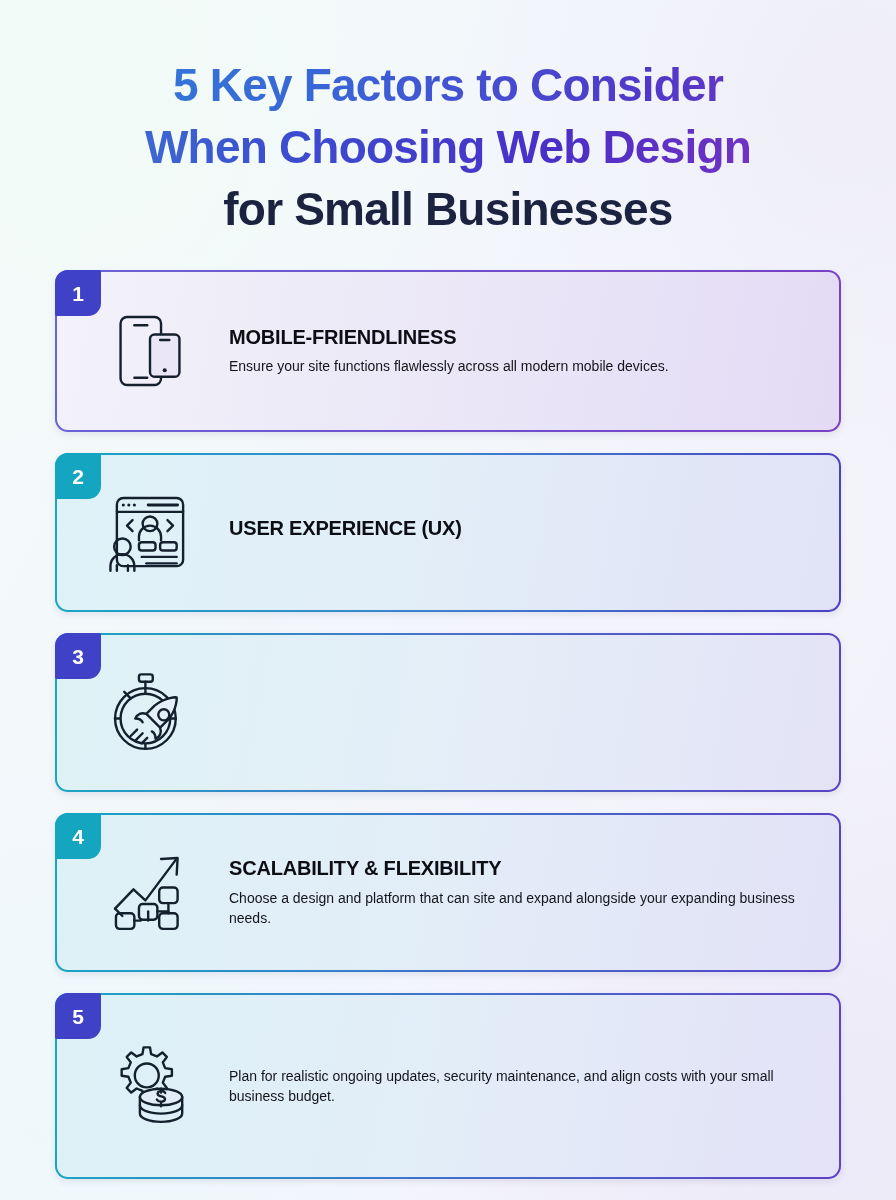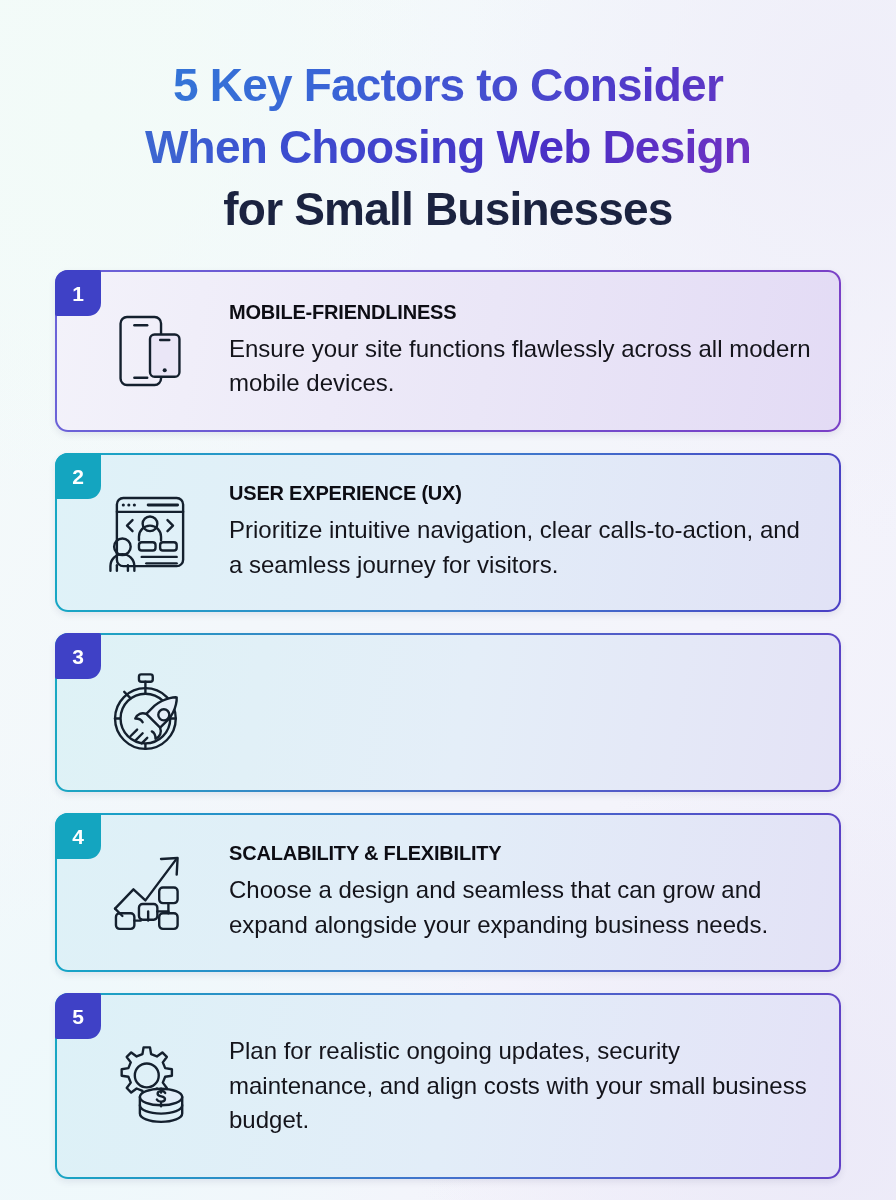--- a/index.html
+++ b/index.html
@@ -156,21 +156,21 @@
   .card-title {
     font-size: 20px;
     font-weight: 700;
     color: #0d0d14;
     letter-spacing: -0.2px;
     line-height: 1.18;
     margin-bottom: 7px;
   }
 
   .card-desc {
-    font-size: 24px;
+    font-size: 14px;
     font-weight: 400;
     color: #14141b;
     line-height: 1.45;
     max-width: 592px;
   }
 </style>
 </head>
 <body>
 
 <div class="page">
@@ -231,21 +231,20 @@
             <line x1="46" y1="83" x2="79" y2="83"></line>
             <circle cx="20" cy="65" r="9"></circle>
             <path d="M7 91v-5a13 13 0 0 1 26 0v5"></path>
             <line x1="14" y1="85" x2="14" y2="91"></line>
             <line x1="26" y1="85" x2="26" y2="91"></line>
           </svg>
         </div>
 
         <div class="text-cell">
           <div class="card-title">USER EXPERIENCE (UX)</div>
-          <div class="card-desc">Prioritize intuitive navigation, clear calls-to-action, and a seamless journey for visitors.</div>
         </div>
       </div>
     </div>
 
     <div class="card c3">
       <div class="card-inner">
         <div class="badge indigo">
           <span>3</span>
         </div>
 
@@ -290,21 +289,21 @@
             <rect x="13" y="72" width="20" height="17" rx="4"></rect>
             <line x1="70" y1="61" x2="70" y2="72"></line>
             <line x1="58" y1="70" x2="70" y2="70"></line>
             <line x1="48" y1="70" x2="48" y2="80"></line>
             <line x1="33" y1="80" x2="40" y2="80"></line>
           </svg>
         </div>
 
         <div class="text-cell">
           <div class="card-title">SCALABILITY &amp; FLEXIBILITY</div>
-          <div class="card-desc">Choose a design and seamless that can grow and expand alongside your expanding business needs.</div>
+          <div class="card-desc">Choose a design and platform that can site and expand alongside your expanding business needs.</div>
         </div>
       </div>
     </div>
 
     <div class="card c5">
       <div class="card-inner">
         <div class="badge indigo">
           <span>5</span>
         </div>
 

